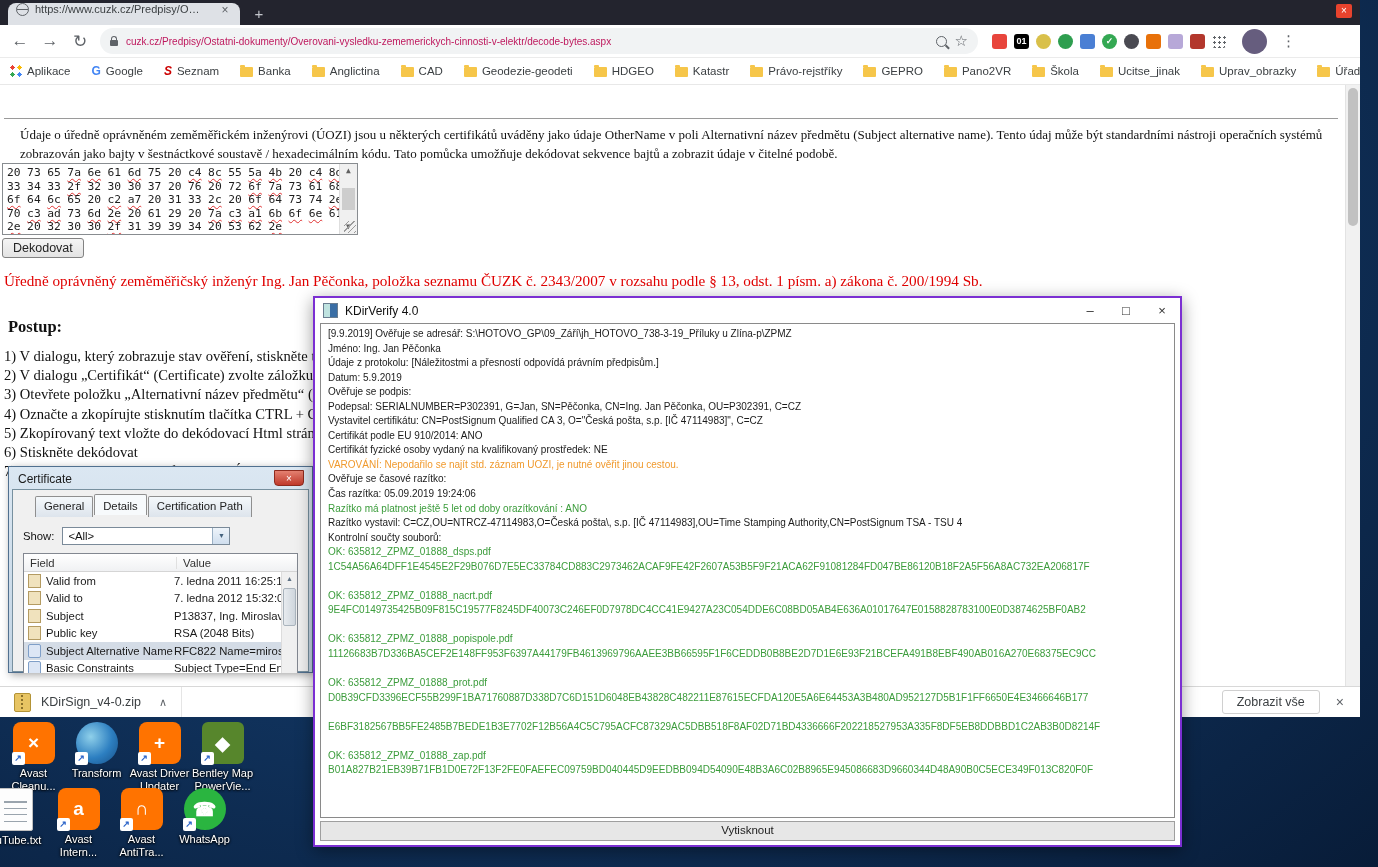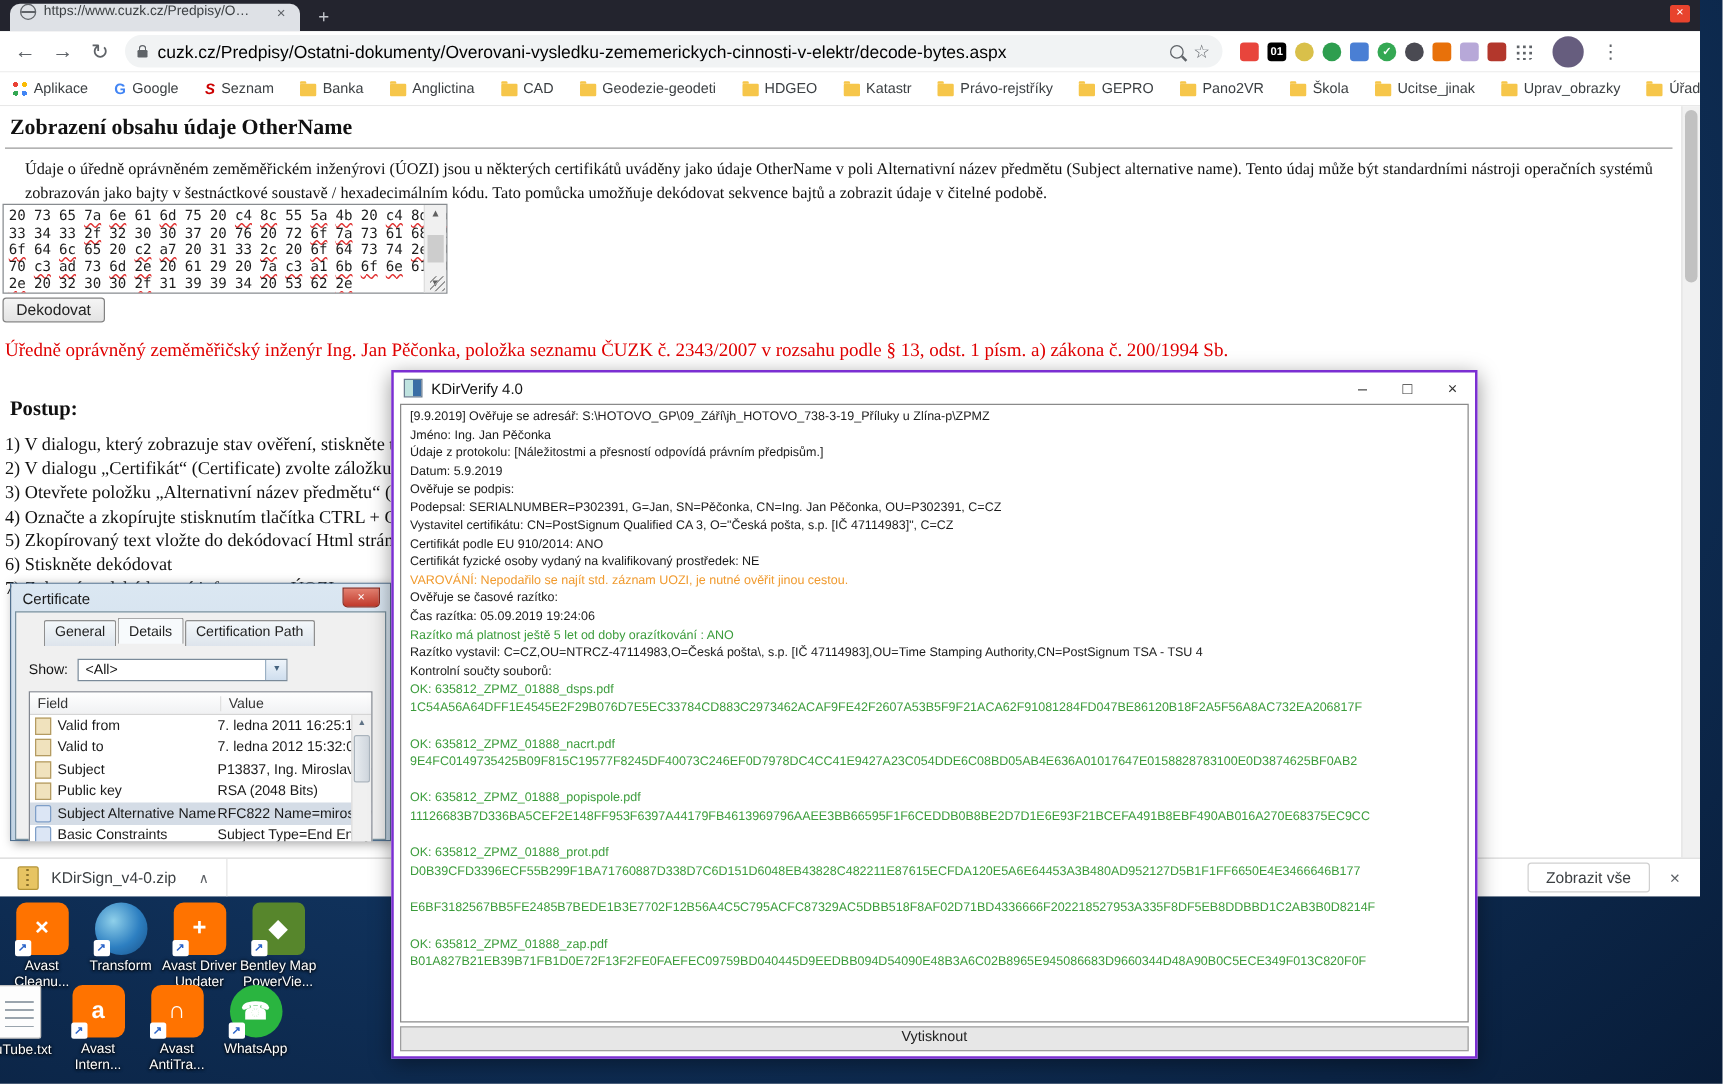--- a/index.html
+++ b/index.html
@@ -21,21 +21,21 @@
   .winclose{position:absolute;right:8px;top:4px;width:16px;height:14px;background:#e8432d;border-radius:2px;
        color:#fff;font-size:10px;line-height:14px;text-align:center}
   .toolbar{position:absolute;left:0;top:25px;width:100%;height:33px;background:#fff;border-bottom:1px solid #ebebeb;
        display:flex;align-items:center;padding:0 10px;box-sizing:border-box;gap:10px}
   .navic{color:#5f6368;font-size:17px;width:20px;text-align:center}
   .urlbar{width:878px;height:26px;background:#f1f3f4;border-radius:13px;display:flex;align-items:center;
        padding:0 10px;box-sizing:border-box;gap:8px}
   .lock{width:8px;height:6px;background:#5f6368;border-radius:1px;position:relative;margin-top:3px;flex:0 0 auto}
   .lock::before{content:"";position:absolute;left:1px;top:-4px;width:4px;height:4px;border:1.3px solid #5f6368;
        border-bottom:none;border-radius:3px 3px 0 0}
-  .urltext{font-size:14px;color:#000000;white-space:nowrap;overflow:hidden;flex:1}
+  .urltext{font-size:10px;color:#be185d;white-space:nowrap;overflow:hidden;flex:1}
   .mag{width:9px;height:9px;border:1.6px solid #5f6368;border-radius:50%;position:relative;flex:0 0 auto}
   .mag::after{content:"";position:absolute;left:8px;top:9px;width:5px;height:1.6px;background:#5f6368;transform:rotate(45deg)}
   .star{color:#5f6368;font-size:15px;flex:0 0 auto}
   .extrow{display:flex;align-items:center;gap:7px;margin-left:4px}
   .ext{width:15px;height:15px;border-radius:3px;font-size:9px;font-weight:bold;color:#fff;
        display:flex;align-items:center;justify-content:center}
   .ext.sh-circ{border-radius:50%}
   .ext.griddots{background-image:radial-gradient(#5f6368 1.2px, transparent 1.4px)!important;background-size:5px 5px!important;width:14px;height:13px}
   .avatar{width:25px;height:25px;border-radius:50%;background:#665d7e;margin-left:6px}
   .menu3{color:#5f6368;font-size:15px;margin-left:4px;width:12px;text-align:center}
@@ -265,21 +265,20 @@
           <span class="bm-ic ic-folder"></span>
           <span class="bm-lb">Úřady</span>
         </span>
       </span>
 
     <span class="bm-sep"></span>
 
   </div>
 
   <div class="page">
-    <div class="pg-h1">Zobrazení obsahu údaje OtherName</div>
     <div class="pg-hr"></div>
     <div class="pg-intro">Údaje o úředně oprávněném zeměměřickém inženýrovi (ÚOZI) jsou u některých certifikátů uváděny jako údaje OtherName v poli Alternativní název předmětu (Subject alternative name). Tento údaj může být standardními nástroji operačních systémů zobrazován jako bajty v šestnáctkové soustavě / hexadecimálním kódu. Tato pomůcka umožňuje dekódovat sekvence bajtů a zobrazit údaje v čitelné podobě.</div>
     <div class="hexbox">
       <div id="hex-lines">
           <div class="hexline"><span class="tok">20</span><span class="tok">73</span><span class="tok">65</span><span class="tok mis">7a</span><span class="tok mis">6e</span><span class="tok">61</span><span class="tok mis">6d</span><span class="tok">75</span><span class="tok">20</span><span class="tok mis">c4</span><span class="tok mis">8c</span><span class="tok">55</span><span class="tok mis">5a</span><span class="tok mis">4b</span><span class="tok">20</span><span class="tok mis">c4</span><span class="tok mis">8d</span><span class="tok mis">2e</span></div>
           <div class="hexline"><span class="tok">33</span><span class="tok">34</span><span class="tok">33</span><span class="tok mis">2f</span><span class="tok">32</span><span class="tok">30</span><span class="tok">30</span><span class="tok">37</span><span class="tok">20</span><span class="tok">76</span><span class="tok">20</span><span class="tok">72</span><span class="tok mis">6f</span><span class="tok mis">7a</span><span class="tok">73</span><span class="tok">61</span><span class="tok">68</span><span class="tok">75</span></div>
           <div class="hexline"><span class="tok mis">6f</span><span class="tok">64</span><span class="tok mis">6c</span><span class="tok">65</span><span class="tok">20</span><span class="tok mis">c2</span><span class="tok mis">a7</span><span class="tok">20</span><span class="tok">31</span><span class="tok">33</span><span class="tok mis">2c</span><span class="tok">20</span><span class="tok mis">6f</span><span class="tok">64</span><span class="tok">73</span><span class="tok">74</span><span class="tok mis">2e</span><span class="tok">20</span></div>
           <div class="hexline"><span class="tok">70</span><span class="tok mis">c3</span><span class="tok mis">ad</span><span class="tok">73</span><span class="tok mis">6d</span><span class="tok mis">2e</span><span class="tok">20</span><span class="tok">61</span><span class="tok">29</span><span class="tok">20</span><span class="tok mis">7a</span><span class="tok mis">c3</span><span class="tok mis">a1</span><span class="tok mis">6b</span><span class="tok mis">6f</span><span class="tok mis">6e</span><span class="tok">61</span><span class="tok">20</span></div>
           <div class="hexline"><span class="tok mis">2e</span><span class="tok">20</span><span class="tok">32</span><span class="tok">30</span><span class="tok">30</span><span class="tok mis">2f</span><span class="tok">31</span><span class="tok">39</span><span class="tok">39</span><span class="tok">34</span><span class="tok">20</span><span class="tok">53</span><span class="tok">62</span><span class="tok mis">2e</span></div>
         </div>

